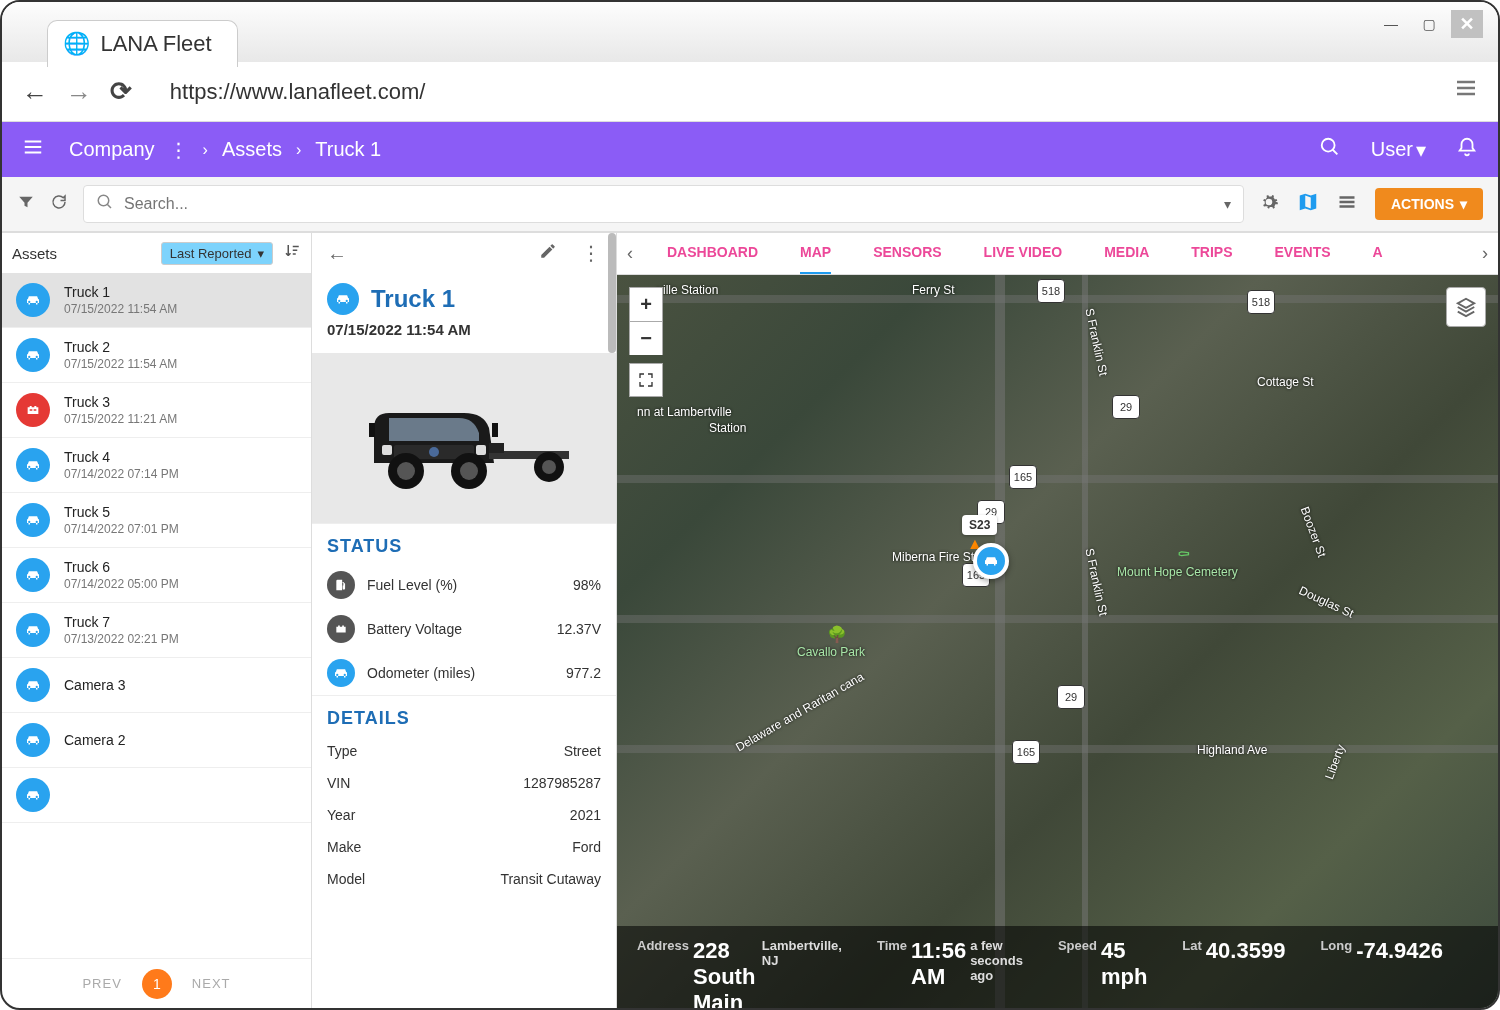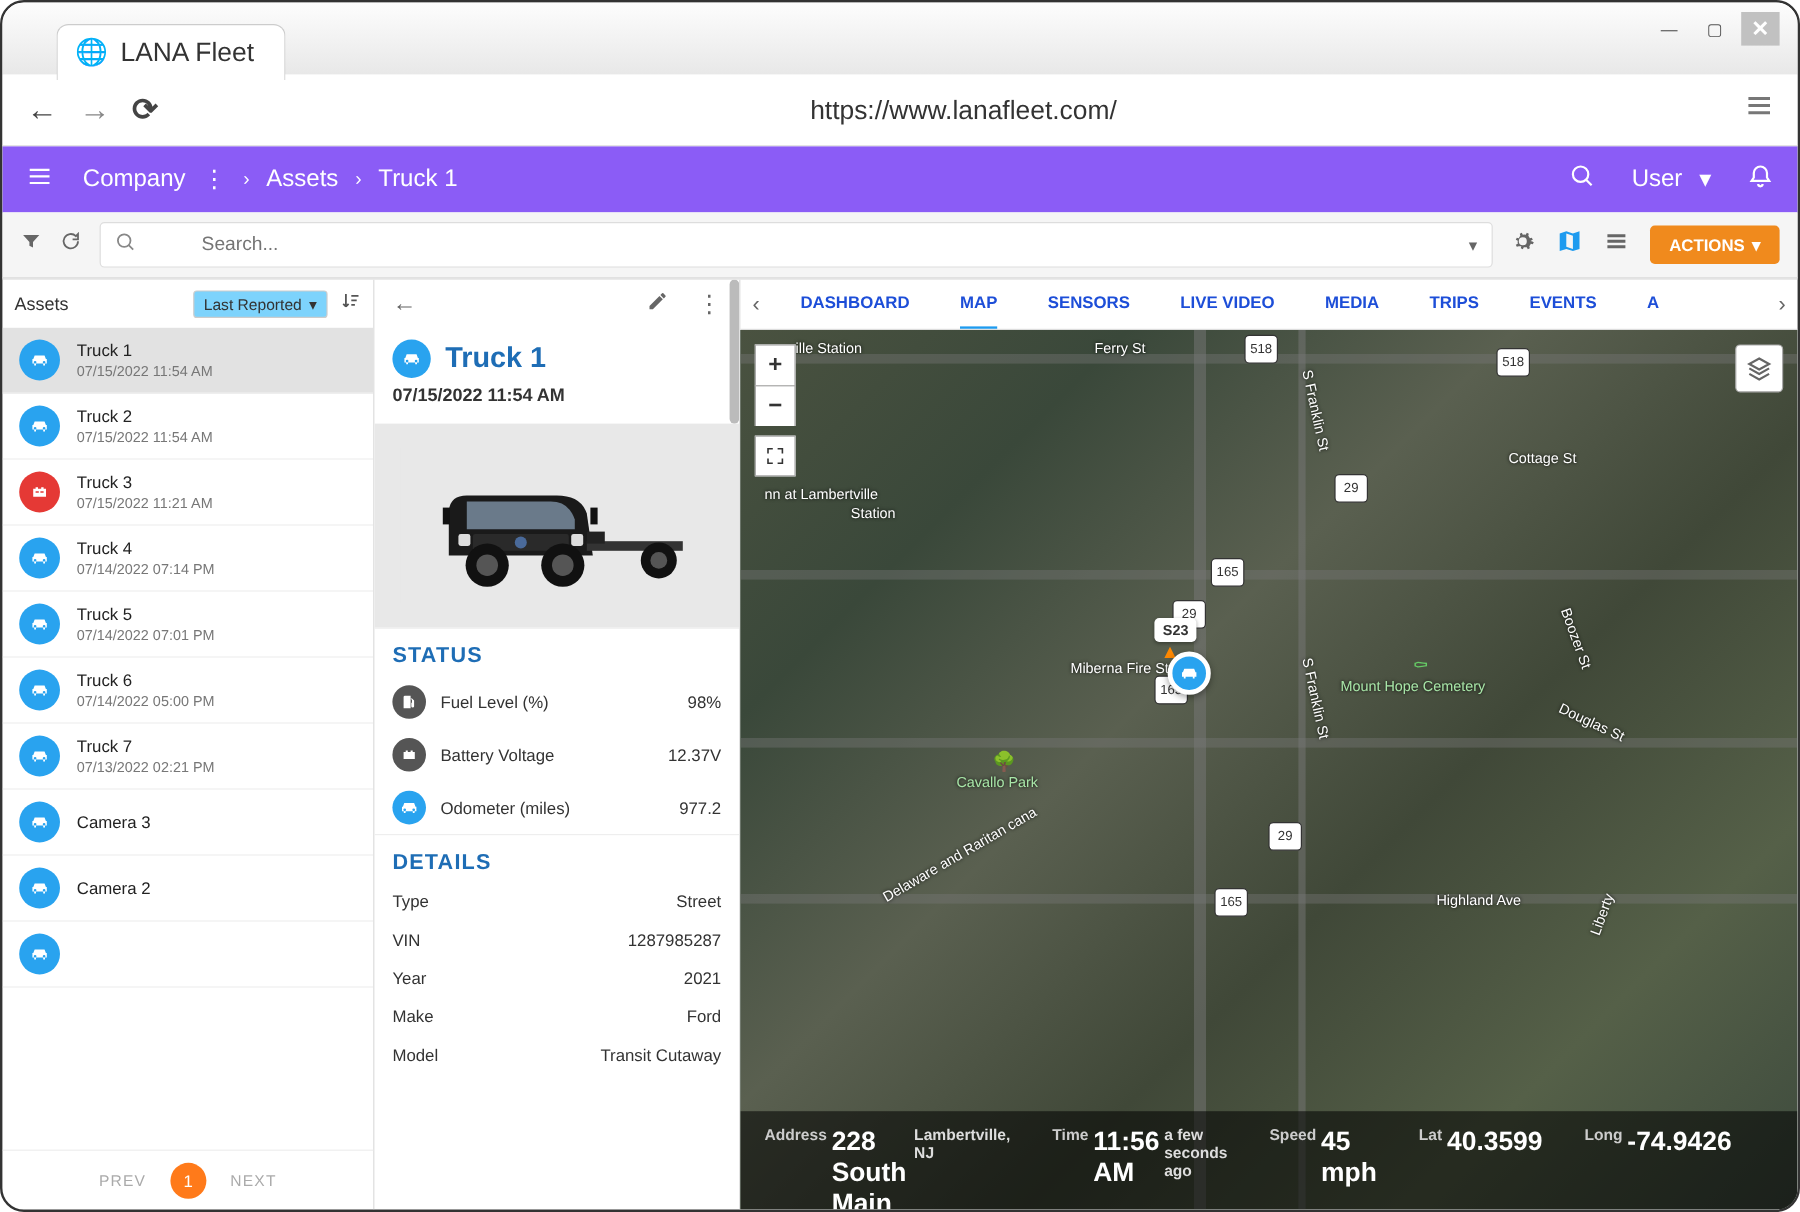--- a/index.html
+++ b/index.html
@@ -12,36 +12,36 @@
 .win-buttons { display: flex; gap: 6px; position: absolute; right: 15px; top: 8px; }
 .win-btn { width: 32px; height: 28px; display: flex; align-items: center; justify-content: center; font-size: 14px; color: #555; }
 .win-close { background: #c1c1c1; color: #fff; font-size: 18px; font-weight: bold; }
 .tab-row { position: absolute; left: 45px; top: 18px; display: flex; }
 .browser-tab { background: #fff; padding: 10px 25px 10px 15px; border-radius: 10px 10px 0 0; display: flex; align-items: center; gap: 10px; font-size: 22px; color: #333; border: 1px solid #ccc; border-bottom: none; }
 .tab-favicon { font-size: 22px; }
 
 .url-bar-row { height: 60px; background: #fff; display: flex; align-items: center; padding: 0 20px; gap: 18px; border-bottom: 1px solid #ddd; }
 .nav-arrow { color: #888; font-size: 26px; font-weight: bold; }
 .nav-arrow.enabled { color: #444; }
-.url-bar { flex: 1; font-size: 22px; color: #333; padding-left: 20px; text-align: center; }
+.url-bar { flex: 1; font-size: 22px; color: #333; padding-left: 20px; }
 .menu-burger { color: #777; font-size: 26px; }
 
 
 .app-header { height: 55px; background: #8b5cf6; color: #fff; display: flex; align-items: center; padding: 0 20px; font-size: 20px; }
 .hamburger { font-size: 22px; margin-right: 25px; cursor: pointer; }
 .breadcrumb { display: flex; align-items: center; gap: 14px; flex: 1; font-size: 20px; }
 .breadcrumb .bc-sep { font-size: 16px; }
 .header-right { display: flex; align-items: center; gap: 30px; }
-.user-chip { display: flex; align-items: center; gap: 14px; }
+.user-chip { display: flex; gap: 3px; }
 
 
 .toolbar { height: 55px; background: #f5f5f5; border-bottom: 1px solid #ddd; display: flex; align-items: center; padding: 0 15px; gap: 15px; }
 .toolbar-icon { color: #666; font-size: 20px; cursor: pointer; }
 .search-box { flex: 1; background: #fff; border: 1px solid #ddd; border-radius: 4px; height: 38px; display: flex; align-items: center; padding: 0 12px; gap: 10px; }
-.search-box input { border: none; outline: none; font-size: 16px; flex: 1; color: #0c4a6e; margin-left: 44px; }
+.search-box input { border: none; outline: none; font-size: 16px; flex: 1; color: #0c4a6e; }
 .search-caret { color: #666; font-size: 14px; }
 .toolbar-right-icons { display: flex; align-items: center; gap: 18px; }
 .actions-btn { background: #f08a1d; color: #fff; padding: 8px 16px; border-radius: 4px; font-size: 14px; font-weight: bold; display: flex; align-items: center; gap: 6px; cursor: pointer; }
 
 
 .main { flex: 1; display: flex; overflow: hidden; border-top: 1px solid #ddd; }
 
 
 .assets-panel { width: 310px; border-right: 1px solid #ddd; display: flex; flex-direction: column; }
 .assets-header { height: 40px; display: flex; align-items: center; padding: 0 10px; gap: 10px; font-size: 15px; color: #333; }
@@ -79,21 +79,21 @@
 .stat-value { color: #333; }
 .details-row .dlabel { flex: 1; }
 
 
 .map-panel { flex: 1; display: flex; flex-direction: column; position: relative; }
 .tab-strip { height: 42px; display: flex; align-items: center; border-bottom: 1px solid #ddd; padding: 0 10px; gap: 30px; overflow: hidden; position: relative; }
 .tab-nav { position: absolute; top: 10px; color: #666; font-size: 18px; cursor: pointer; }
 .tab-nav.left { left: 10px; }
 .tab-nav.right { right: 10px; }
 .tabs-inner { display: flex; gap: 42px; margin-left: 40px; }
-.tab { color: #1d4ed8; font-size: 14px; font-weight: bold; padding: 12px 0; cursor: pointer; white-space: nowrap; }
+.tab { color: #ec4899; font-size: 14px; font-weight: bold; padding: 12px 0; cursor: pointer; white-space: nowrap; }
 .tab.active { border-bottom: 3px solid #1e9bef; }
 .map-view { flex: 1; position: relative; background: #3a4a3a; overflow: hidden; }
 
 
 .sat-bg { position: absolute; inset: 0; background:
   linear-gradient(135deg, #4a5240 0%, #3a483a 20%, #5a6050 40%, #404838 60%, #556048 80%, #3d4a3d 100%);
 }
 .roads { position: absolute; inset: 0; }
 .road-v { position: absolute; top: 0; bottom: 0; width: 10px; background: rgba(120,120,120,0.5); }
 .road-h { position: absolute; left: 0; right: 0; height: 8px; background: rgba(120,120,120,0.4); }

